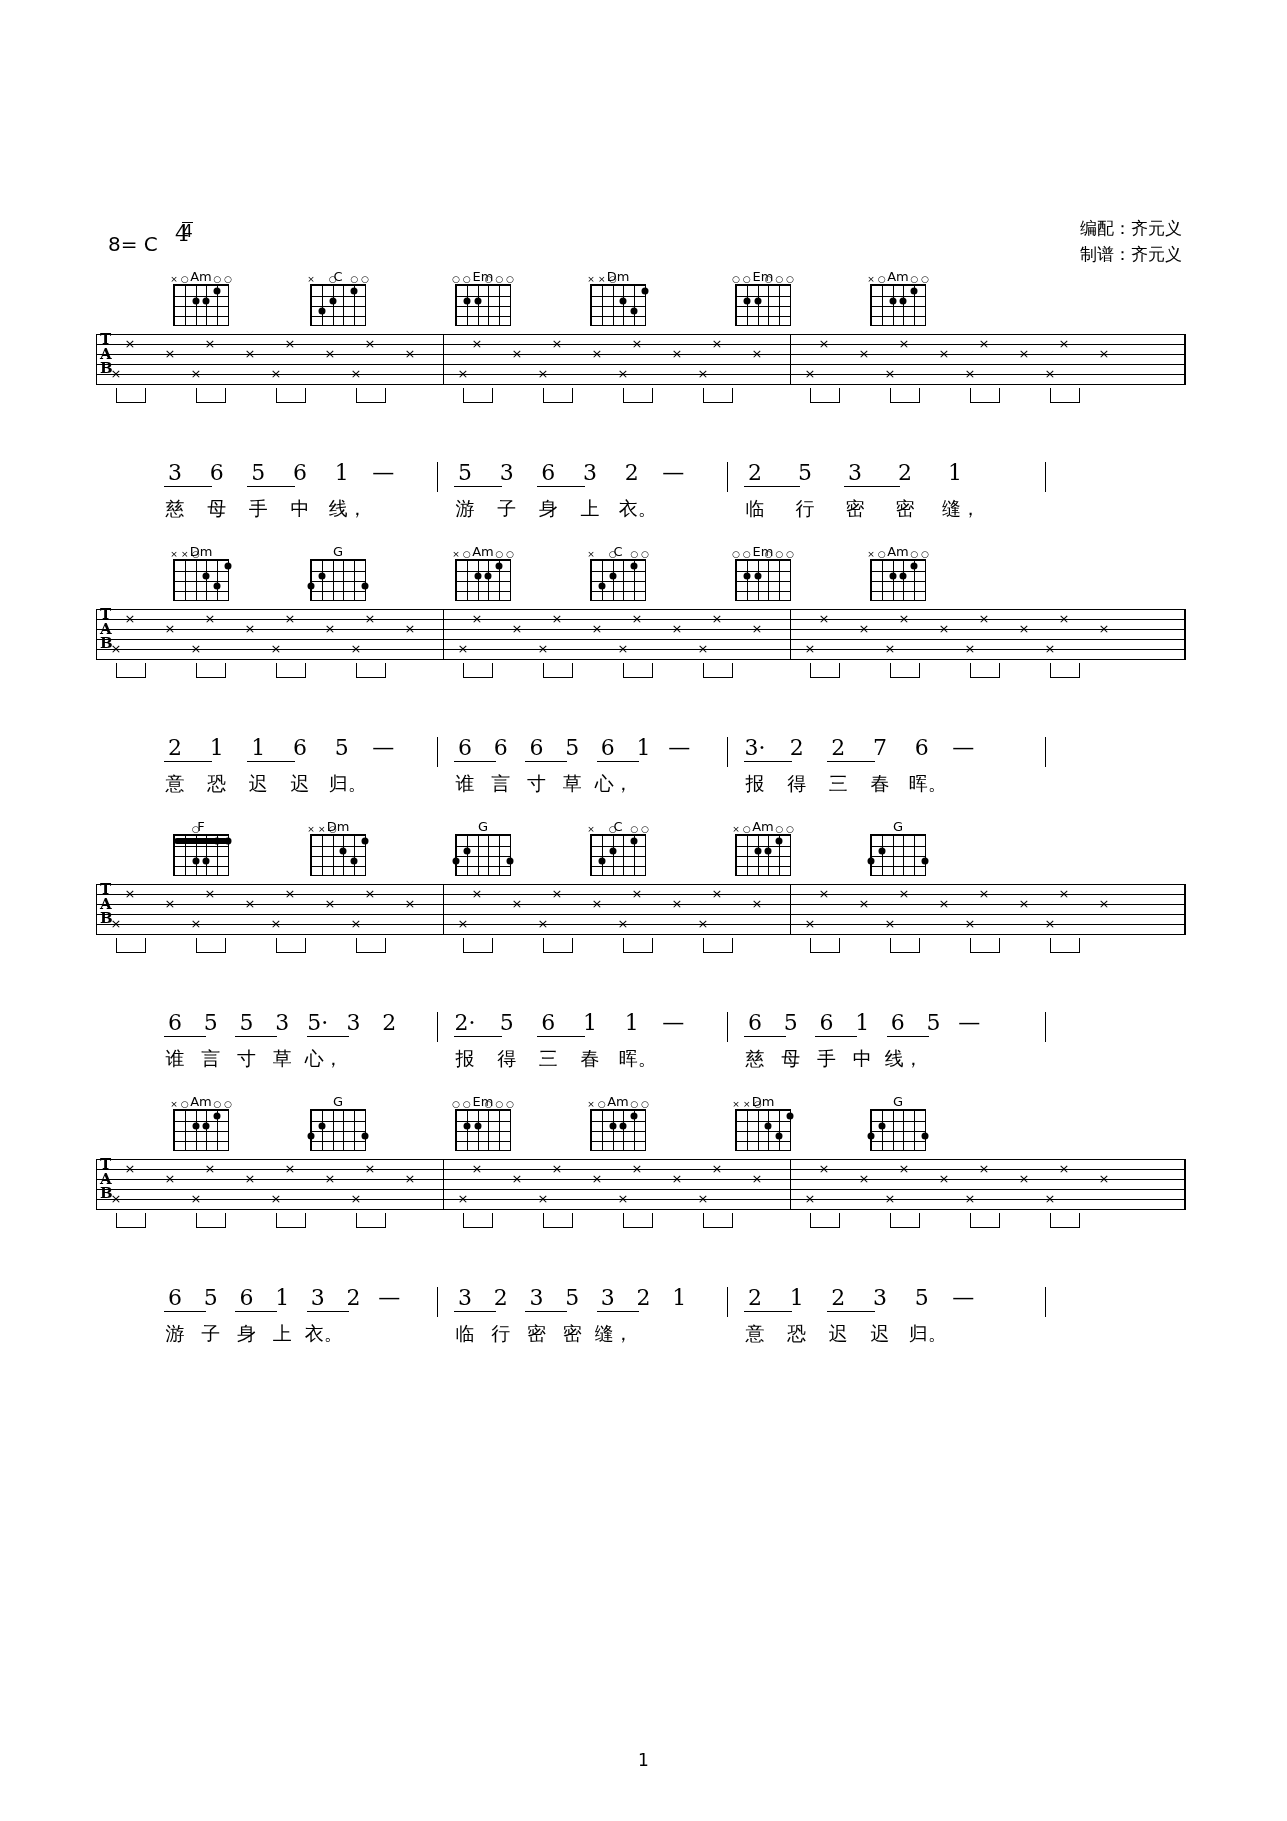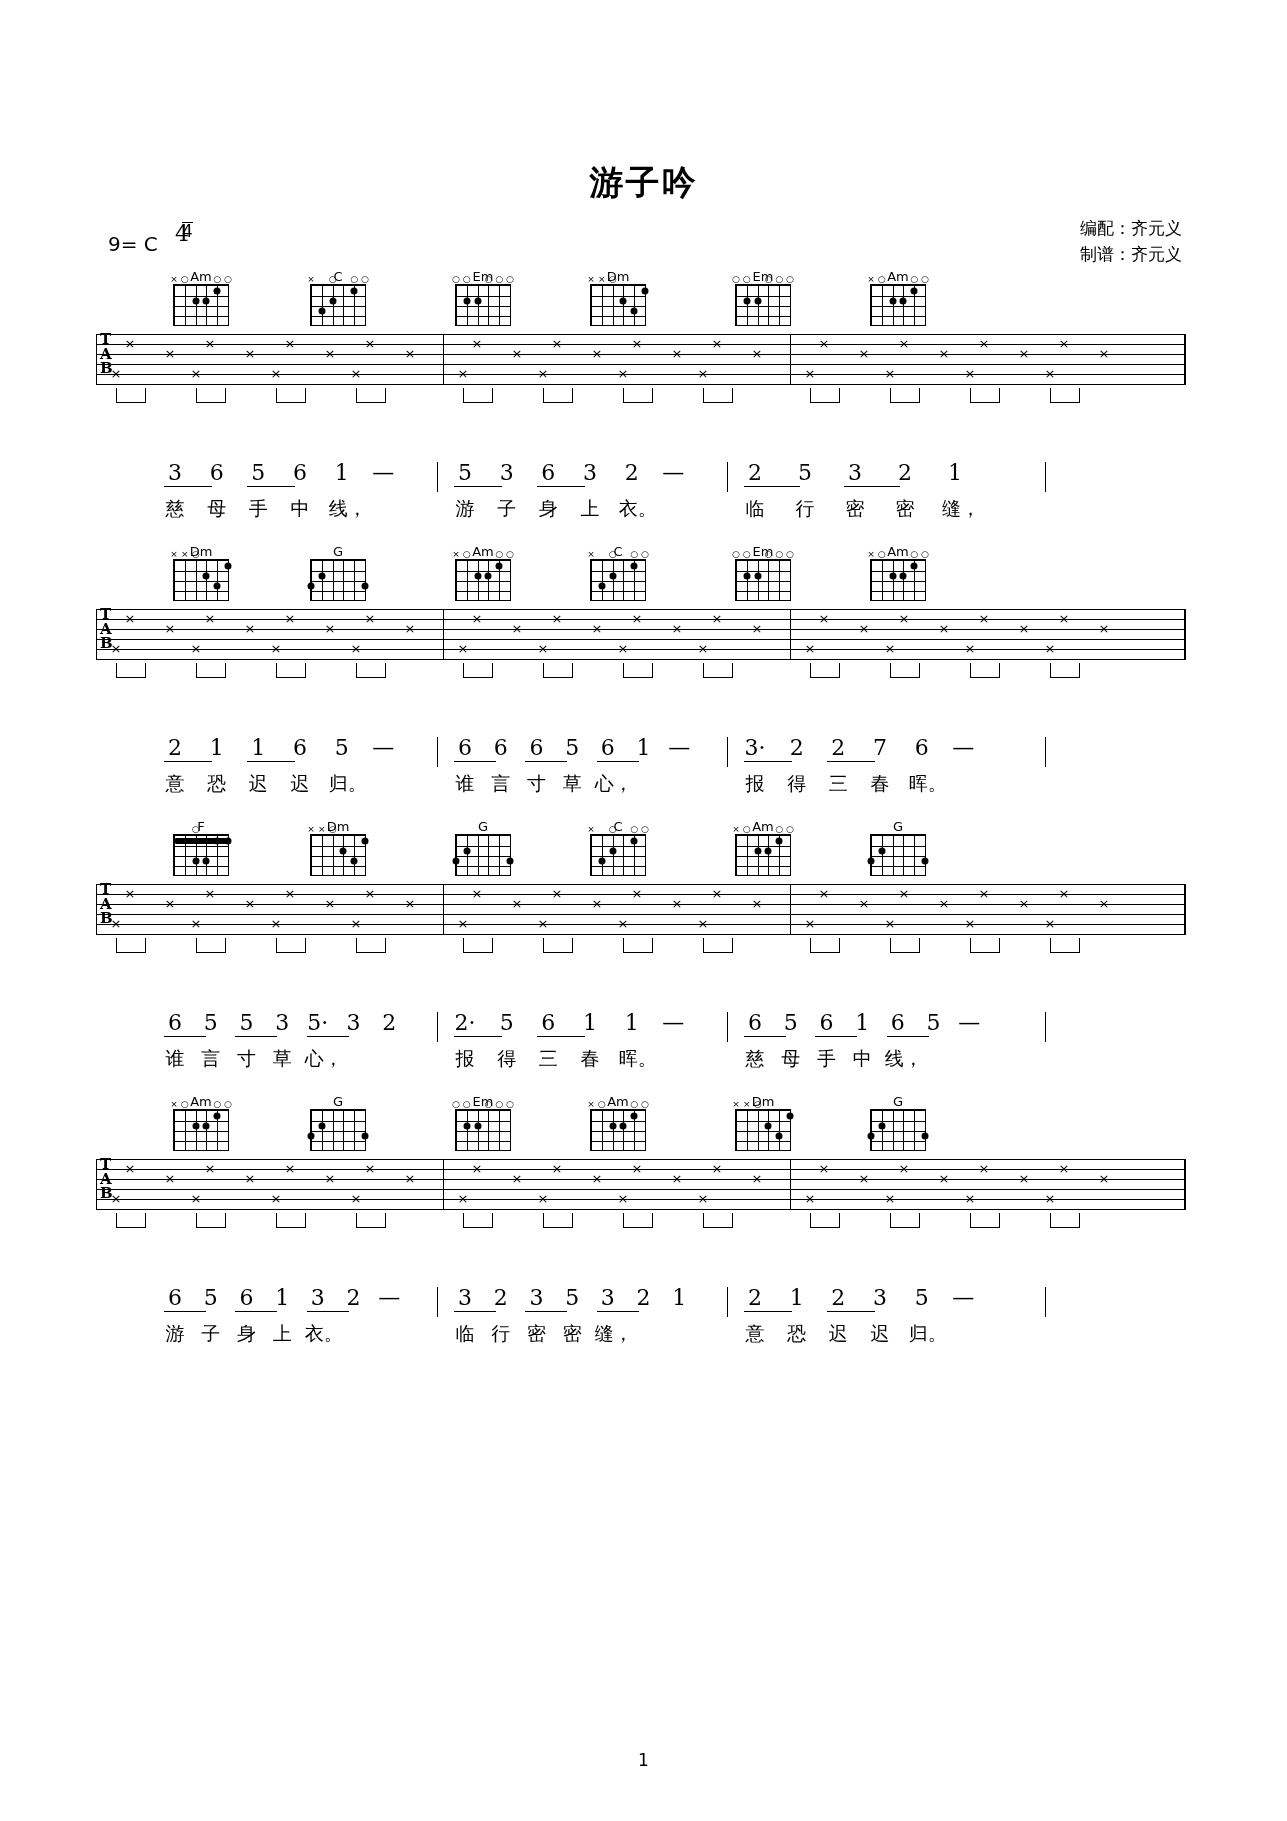--- a/index.html
+++ b/index.html
@@ -175,28 +175,27 @@
     width: 1.4px;
     background: #000;
     height: 30px;
   }
 </style>
 </head>
 <body>
 
 <div class="sheet">
 
-  <div class="title">游子吟</div>
 
   <div class="credits">
     <div>编配：齐元义</div>
     <div>制谱：齐元义</div>
   </div>
 
-  <div class="keysig">9= C</div>
+  <div class="keysig">8= C</div>
   <div class="timesig">
     <span class="num">4</span>
     <span class="den">4</span>
   </div>
 
   <div id="systems-host">
       <div class="system" style="top: 270px;">
         <div class="chordrow">
           <div class="chord" style="left: 168px;">
             <div class="cname">Am</div>

